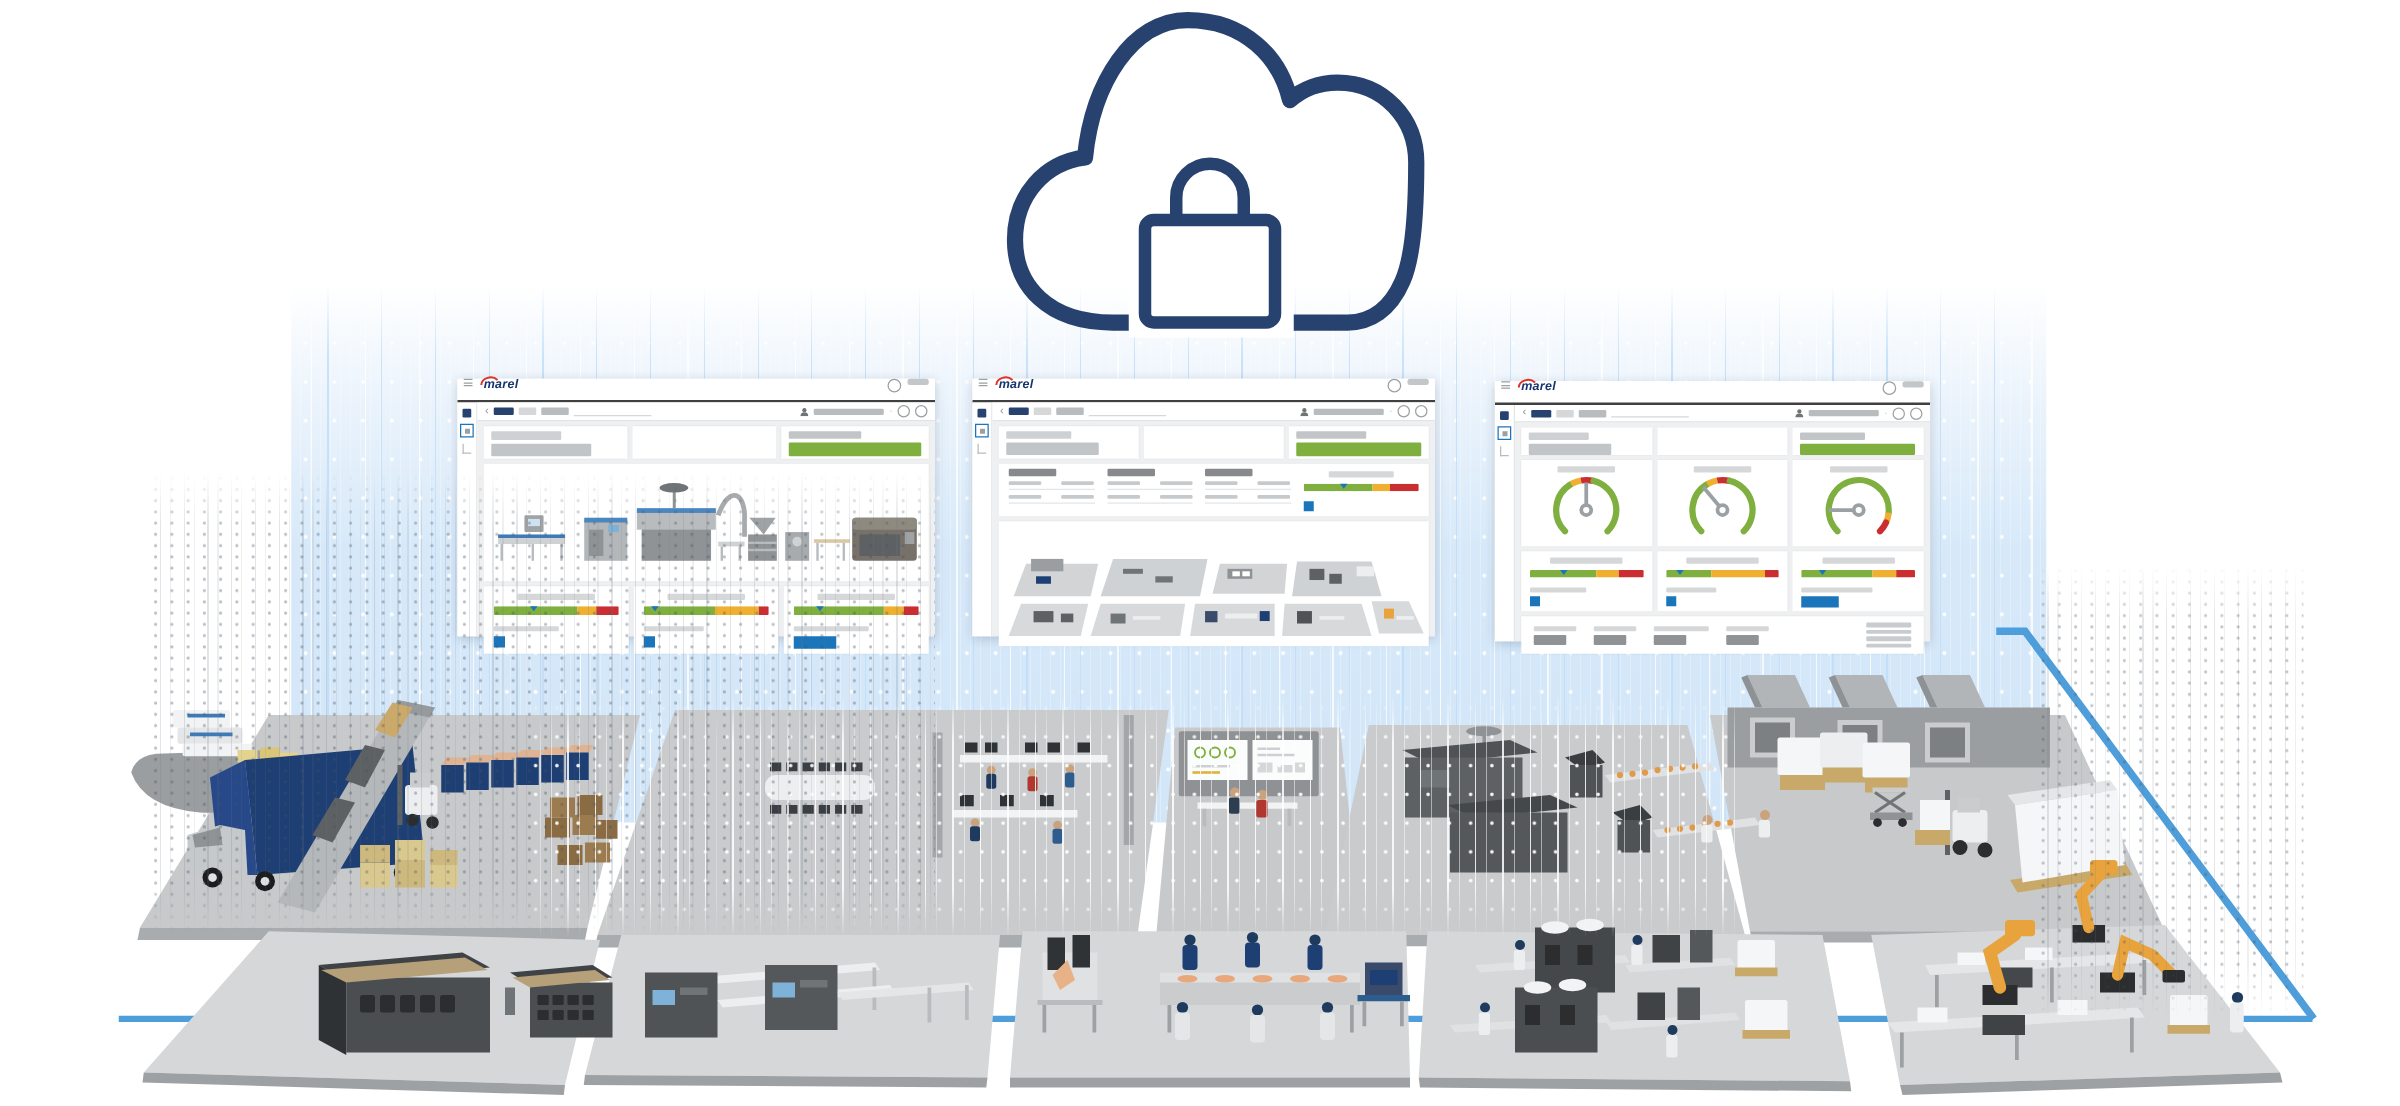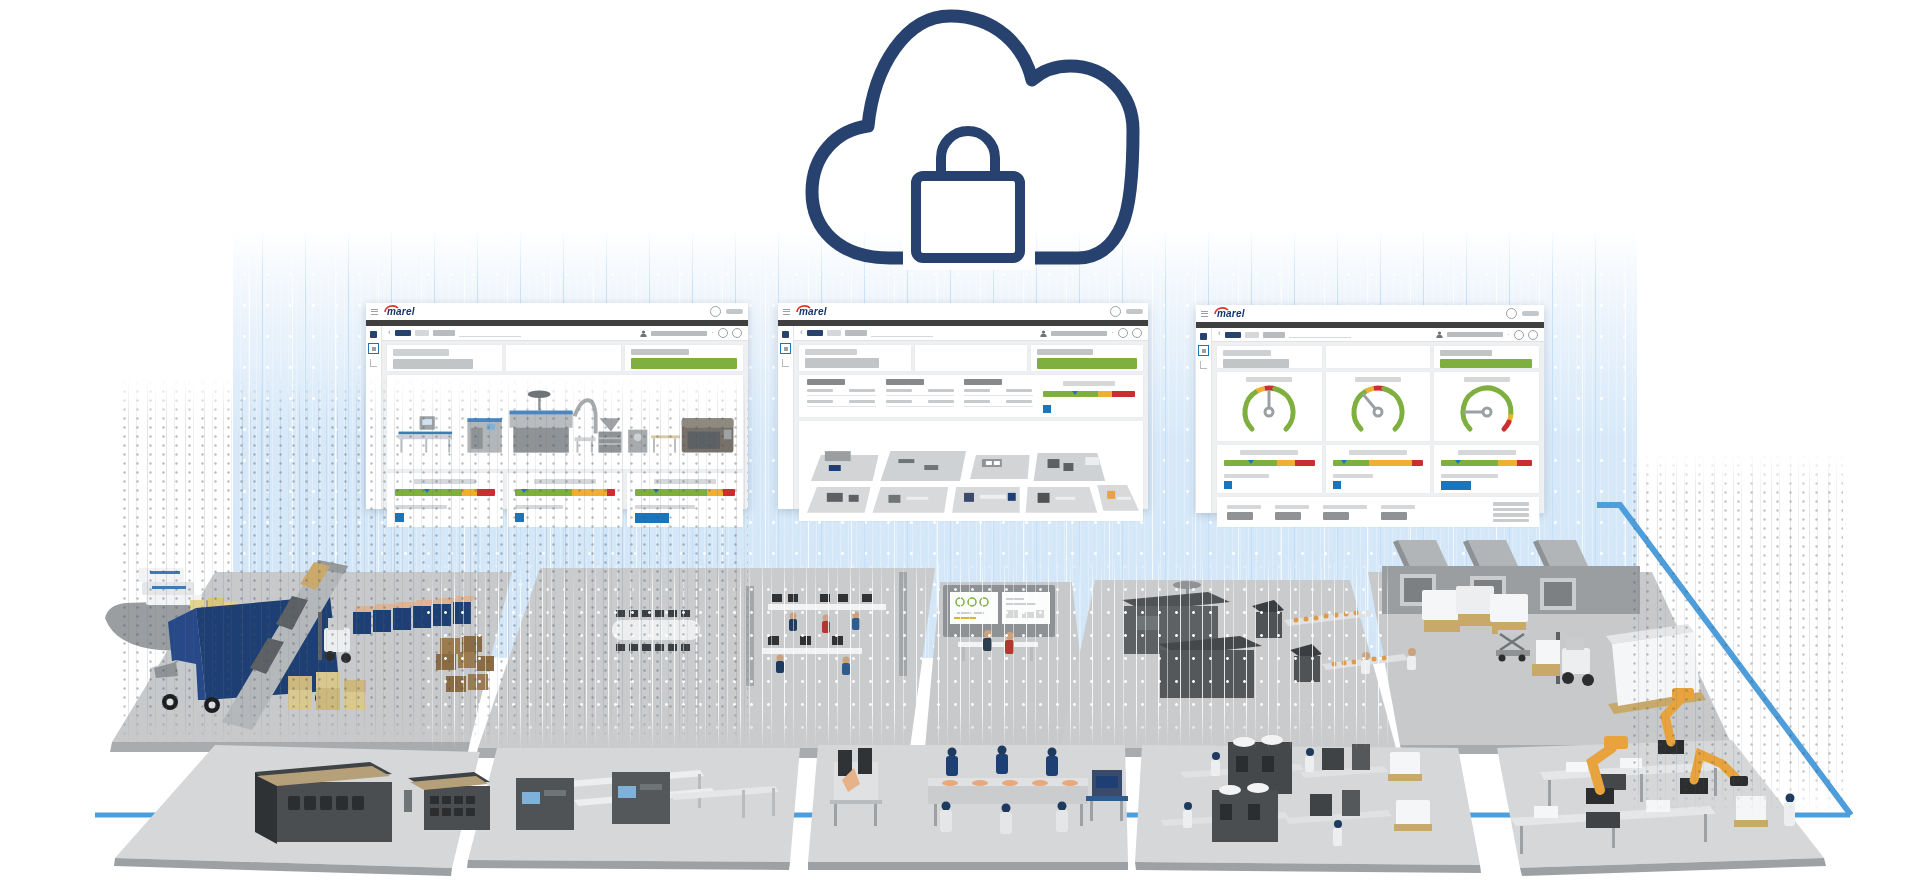--- a/index.html
+++ b/index.html
@@ -34,21 +34,21 @@
   .rain-right{left:1628px;top:452px;width:215px;height:362px;opacity:.9;}
 
   
   .cloud-wrap{position:absolute;left:0;top:0;width:1920px;height:300px;}
 
   
   .win{position:absolute;background:#ffffff;box-shadow:0 2px 8px rgba(40,60,90,.22);display:flex;flex-direction:column;}
   .w1{left:366px;top:303px;width:382px;height:206px;}
   .w2{left:778px;top:303px;width:370px;height:206px;}
   .w3{left:1196px;top:305px;width:348px;height:208px;}
-  .win-header{height:17px;background:#fff;border-bottom:6px solid #404040;display:flex;align-items:center;padding:0 5px;flex:0 0 auto;}
+  .win-header{height:17px;background:#fff;border-bottom:2px solid #404040;display:flex;align-items:flex-start;padding:0 5px;flex:0 0 auto;}
   .hamburger{width:7px;height:6px;display:flex;flex-direction:column;justify-content:space-between;margin-right:9px;cursor:pointer;}
   .hamburger i{display:block;height:1px;background:#9aa0a3;}
   .logo{position:relative;font-weight:bold;font-style:italic;font-size:10px;letter-spacing:.2px;color:#16356e;line-height:1;}
   .logo svg{position:absolute;left:-4px;top:-4px;}
   .win-header .spacer{flex:1;}
   .avatar-ring{width:9px;height:9px;border:1.4px solid #9aa0a3;border-radius:50%;margin-right:5px;}
   .menu-pill{width:17px;height:5px;background:#c4c7c9;border-radius:2px;}
   .win-mid{flex:1;display:flex;min-height:0;}
   .win-sidebar{width:15px;background:#fff;border-right:1px solid #e3e5e7;display:flex;flex-direction:column;align-items:center;padding-top:5px;gap:5px;flex:0 0 auto;}
   .sb1{width:7px;height:7px;background:#28426f;border-radius:1px;}

